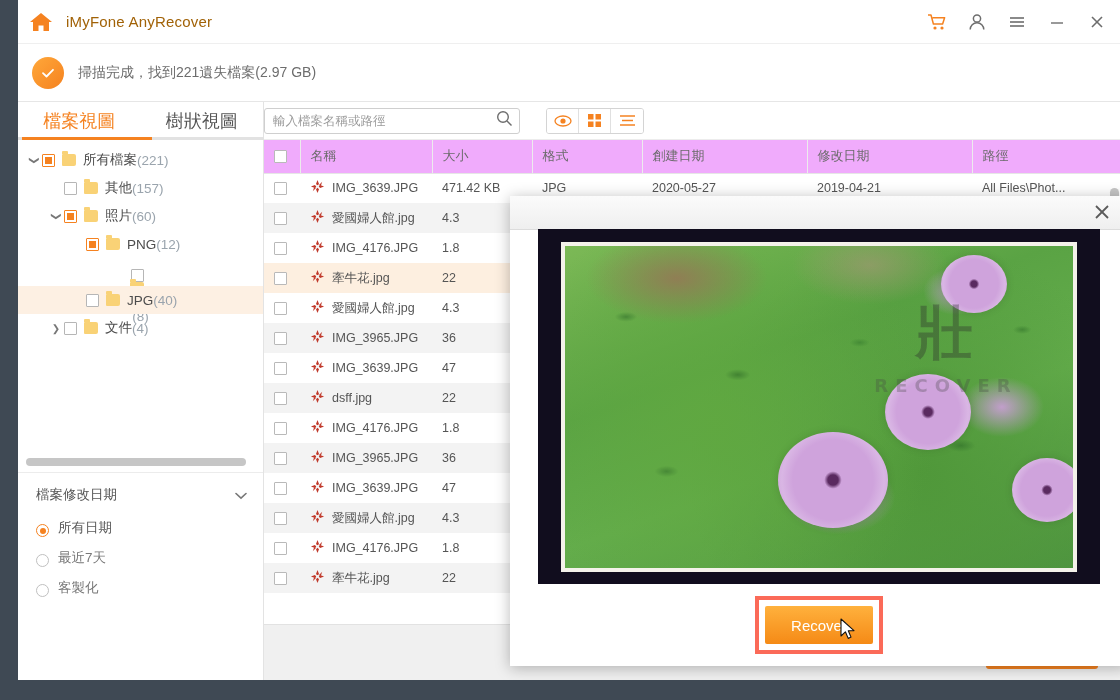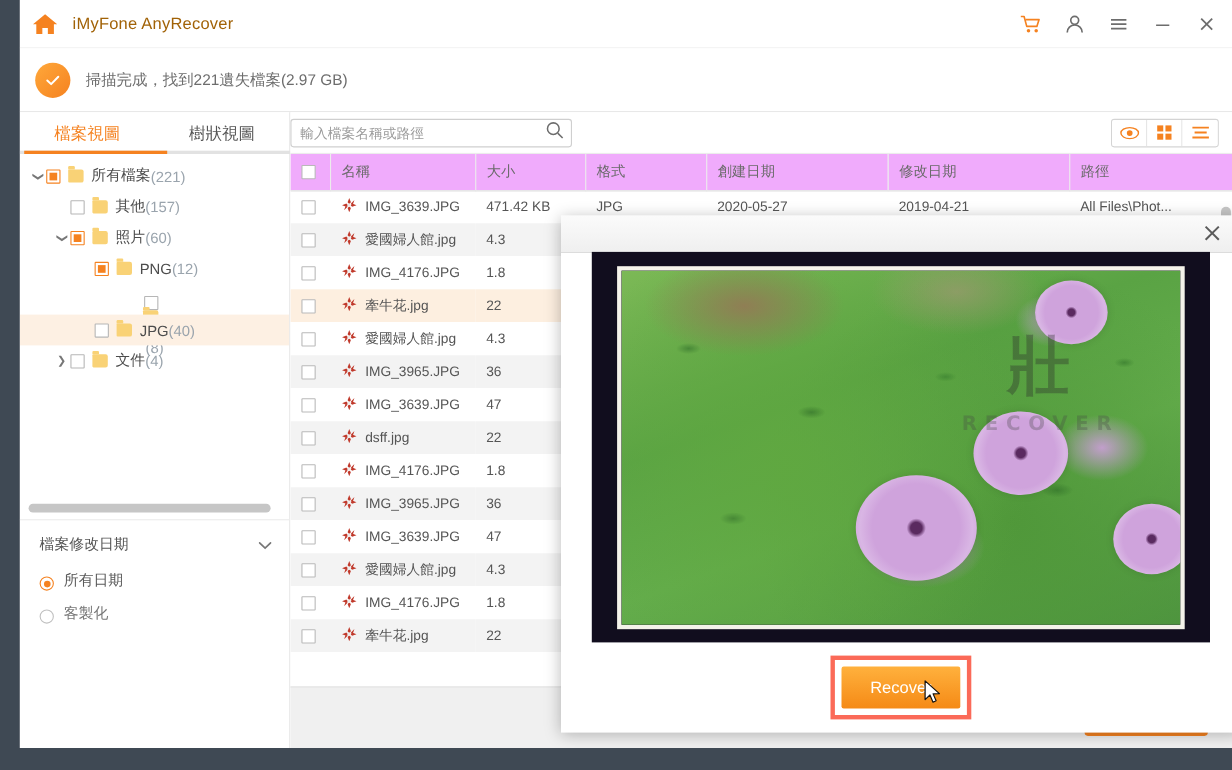--- a/index.html
+++ b/index.html
@@ -54,21 +54,21 @@
   .status-text { margin-left: 14px; font-size: 14px; color: #6d6d6d; }
 
   
   .left {
     position: absolute; left: 0; top: 102px; width: 246px; height: 578px;
     background: #ffffff; border-right: 1px solid #e3e3e3;
   }
   .tabs { display: flex; height: 38px; position: relative; }
   .tab {
     flex: 1; display: flex; align-items: center; justify-content: center;
-    font-size: 15px; color: #555; cursor: default;
+    font-size: 18px; color: #555; cursor: default;
   }
   .tab.active { color: #f58220; }
   .tabs-underline {
     position: absolute; left: 0; bottom: 0; width: 246px; height: 3px; background: #e2e2e2;
   }
   .tabs-underline i {
     position: absolute; left: 4px; top: 0; width: 130px; height: 3px; background: #f58220; display:block;
   }
   .tree { padding-top: 6px; height: 318px; overflow: hidden; }
   .node {
@@ -118,21 +118,21 @@
   .radio.on { border-color: #f58220; }
   .radio.on::after { content:""; width:6px; height:6px; border-radius:50%; background:#f58220; display:block; }
   .df-opt.sel .dlabel { color: #5a5a5a; }
 
   
   .right {
     position: absolute; left: 246px; top: 102px; width: 856px; height: 578px;
     background: #ffffff;
   }
   .searchrow {
-    height: 38px; display:flex; align-items:center; justify-content:space-between;
+    height: 38px; display:flex; align-items:center; justify-content:flex-start;
     padding-right: 12px; gap: 26px; border-bottom: 1px solid #ececec;
   }
   .searchbox {
     width: 256px; height: 26px; border: 1px solid #cfcfcf; border-radius: 3px;
     display:flex; align-items:center; padding: 0 6px 0 8px; background:#fff;
   }
   .searchbox input {
     border:none; outline:none; flex:1; font-size: 12.5px; color:#333;
     font-family: "Liberation Sans", sans-serif; background: transparent;
   }
@@ -382,20 +382,24 @@
           <span>
             <svg width="12" height="8" viewBox="0 0 12 8">
                 <path d="M1 1.5 L6 6.2 L11 1.5" fill="none" stroke="#777" stroke-width="1.6" stroke-linecap="round"></path>
               </svg>
           </span>
         </div>
         <div id="date-options">
             <div class="df-opt sel">
               <span class="radio on"></span>
               <span class="dlabel">所有日期</span>
+            </div>
+            <div class="df-opt">
+              <span class="radio"></span>
+              <span class="dlabel">最近7天</span>
             </div>
             <div class="df-opt">
               <span class="radio"></span>
               <span class="dlabel">客製化</span>
             </div>
           </div>
       </div>
     </div>
 
     <div class="right">

